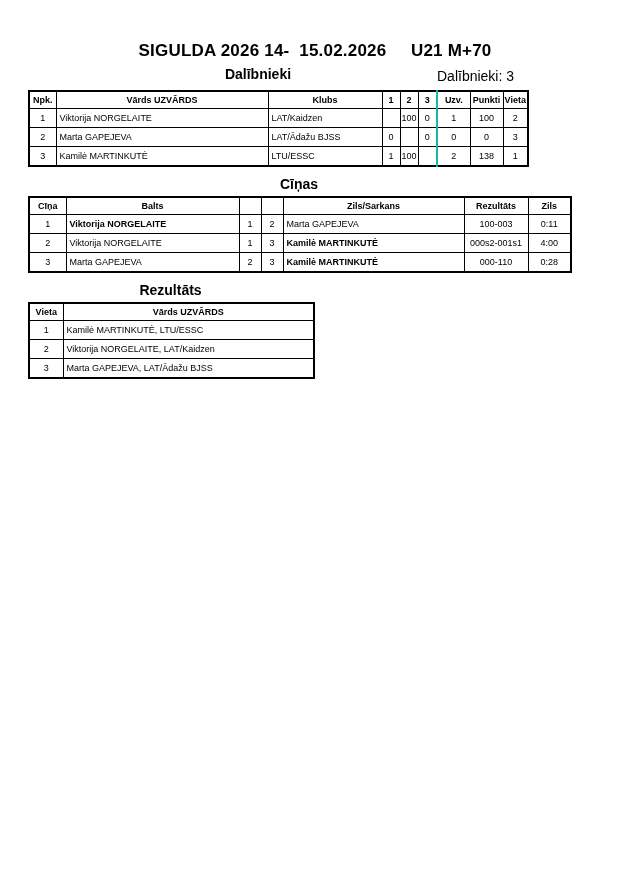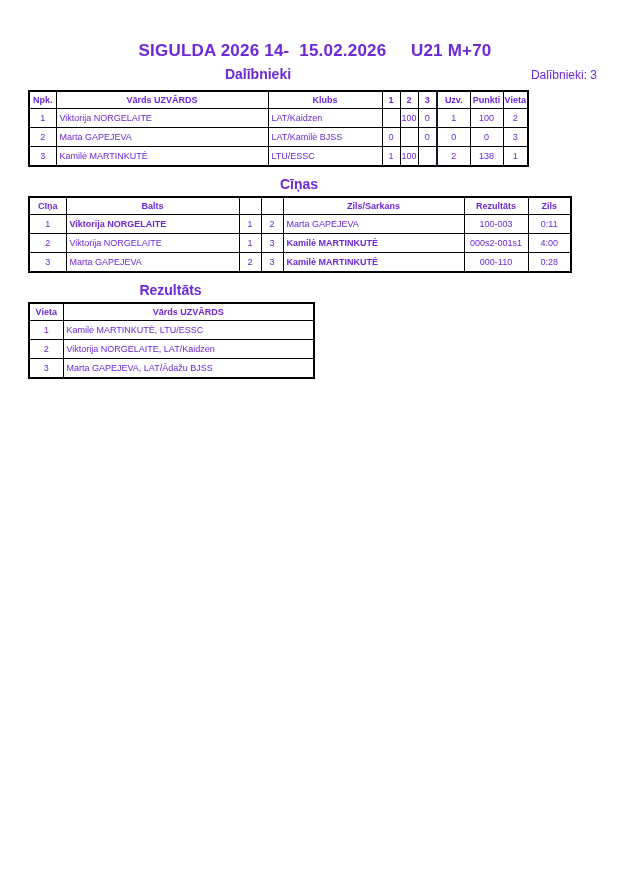--- a/index.html
+++ b/index.html
@@ -1,56 +1,56 @@
 <!DOCTYPE html>
 <html><head>
 <meta charset="utf-8">
 <style>
   html,body{margin:0;padding:0;background:#fff;}
   .page{
     position:relative;
     width:630px;height:891px;
     background:#fff;
     font-family:"Liberation Sans",sans-serif;
-    color:#6d28d9;
+    color:#000000;
     overflow:hidden;
   }
   .title{
     position:absolute;top:41px;left:0;width:630px;
     text-align:center;font-weight:bold;font-size:17px;
     white-space:pre;letter-spacing:0.2px;
   }
   .section-label{
     position:absolute;font-weight:bold;font-size:14px;text-align:center;
   }
   .label-participants{top:66px;left:28px;width:460px;}
   .label-fights{top:176px;left:28px;width:542px;}
   .label-results{top:282px;left:28px;width:285px;}
   .count{
     position:absolute;top:68px;left:437px;width:160px;
-    text-align:right;font-size:12px;
+    text-align:left;font-size:14px;
   }
   table{
     position:absolute;border-collapse:collapse;table-layout:fixed;
     background:#fff;border:2px solid #000;
   }
   th,td{
     border:1px solid #000;
     font-size:9px;font-weight:normal;
     padding:0 3px;overflow:hidden;white-space:nowrap;
     height:18px;vertical-align:middle;
   }
   thead th{font-weight:bold;height:16px;}
   .c{text-align:center;padding:0 1px;}
   .l{text-align:left;}
   .b{font-weight:bold;}
   .t-participants{left:28px;top:90px;border-radius:12px;}
   .t-fights{left:28px;top:196px;border-radius:14px;}
   .t-results{left:28px;top:302px;}
-  .thick-l{border-left:2px solid #0f172a;}
+  .thick-l{border-left:2px solid #14b8a6;}
 </style>
 </head>
 <body>
 
 <div class="page">
 
   <div class="title">SIGULDA 2026 14-  15.02.2026     U21 M+70</div>
 
   <div class="section-label label-participants">Dalībnieki</div>
   <div class="count">Dalībnieki: 3</div>
@@ -88,21 +88,21 @@
         <td class="c"></td>
         <td class="c">100</td>
         <td class="c">0</td>
         <td class="c thick-l">1</td>
         <td class="c">100</td>
         <td class="c">2</td>
       </tr>
       <tr>
         <td class="c">2</td>
         <td class="l">Marta GAPEJEVA</td>
-        <td class="l">LAT/Kamilė BJSS</td>
+        <td class="l">LAT/Ādažu BJSS</td>
         <td class="c">0</td>
         <td class="c"></td>
         <td class="c">0</td>
         <td class="c thick-l">0</td>
         <td class="c">0</td>
         <td class="c">3</td>
       </tr>
       <tr>
         <td class="c">3</td>
         <td class="l">Kamilė MARTINKUTĖ</td>

